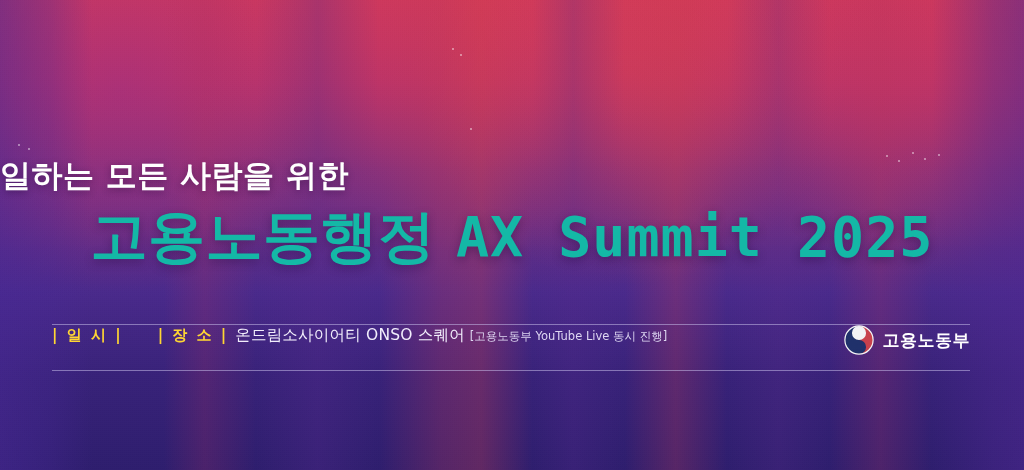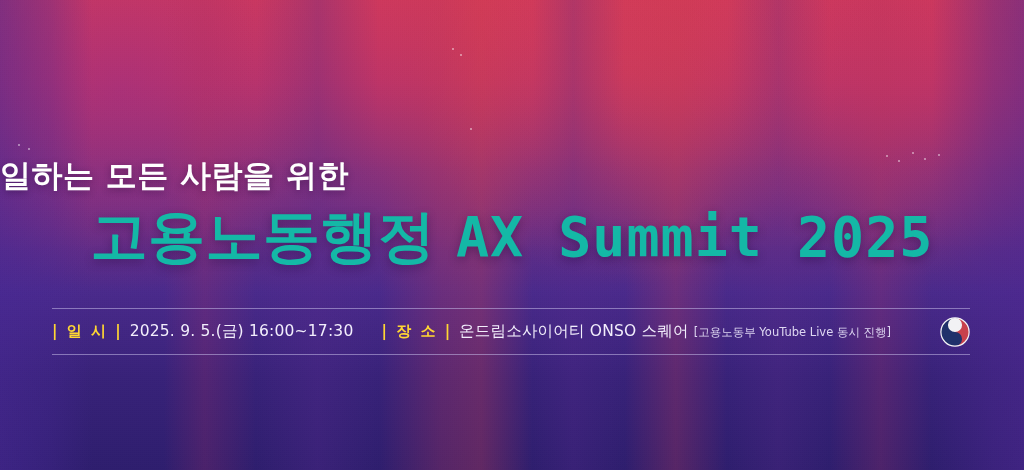--- a/index.html
+++ b/index.html
@@ -154,26 +154,26 @@
     font-family: "DejaVu Sans Mono", "Liberation Mono", monospace;
     letter-spacing: 1px;
     font-size: 55px;
   }
 
   
   .infobar {
     position: absolute;
     left: 52px;
     right: 54px;
-    top: 308px;
+    top: 324px;
     height: 45px;
     border-top: 1px solid rgba(196,188,232,0.55);
     border-bottom: 1px solid rgba(196,188,232,0.55);
     display: flex;
-    align-items: center;
+    align-items: flex-start;
   }
   .info-left {
     display: flex;
     align-items: baseline;
     flex: 1 1 auto;
     min-width: 0;
     white-space: nowrap;
   }
   .pill-label {
     color: #ffd633;
@@ -247,21 +247,20 @@
 
     <div class="title">
       <span class="t-ko">고용노동행정</span><span> </span><span class="t-en">AX Summit 2025</span>
     </div>
 
     <div class="infobar">
 
       <div class="info-left">
 
         <span class="pill-label">| 일 시 |</span>
-        <span class="info-value">2025. 9. 5.(금) 16:00~17:30</span>
 
         <span class="info-sep"></span>
 
         <span class="pill-label">| 장 소 |</span>
         <span class="info-value">온드림소사이어티 ONSO 스퀘어</span>
         <span class="info-note">[고용노동부 YouTube Live 동시 진행]</span>
       </div>
 
       <div class="org">
         <span>
@@ -274,18 +273,19 @@
             <g clip-path="url(#circleClip)">
               <rect x="0" y="0" width="100" height="100" fill="#f2f2f4"></rect>
               <path d="M50,3 A47,47 0 0,1 50,97 A23.5,23.5 0 0,1 50,50 A23.5,23.5 0 0,0 50,3 Z" fill="#c8414c"></path>
               <path d="M50,97 A47,47 0 0,1 50,3 A23.5,23.5 0 0,0 50,50 A23.5,23.5 0 0,1 50,97 Z" fill="#20316b"></path>
               <circle cx="50" cy="26.5" r="10" fill="#f2f2f4"></circle>
               <circle cx="50" cy="73.5" r="10" fill="#20316b"></circle>
             </g>
             <circle cx="50" cy="50" r="47" fill="none" stroke="#f2f2f4" stroke-width="4"></circle>
           </svg>
         </span>
+        <span class="org-name">고용노동부</span>
       </div>
 
     </div>
 
   </div>
 </div>
 
 </body></html>

